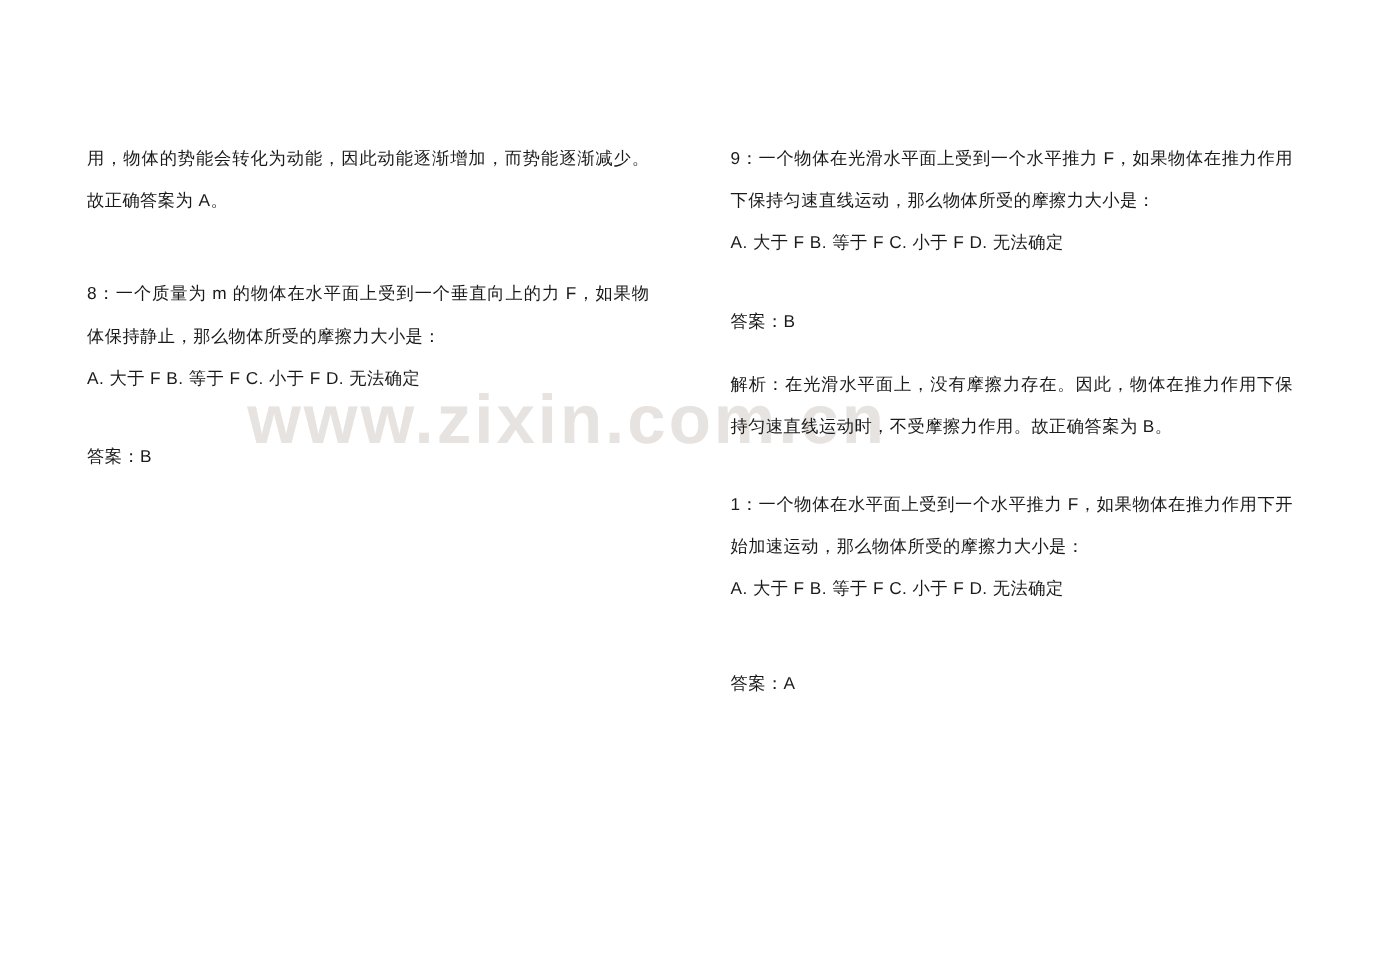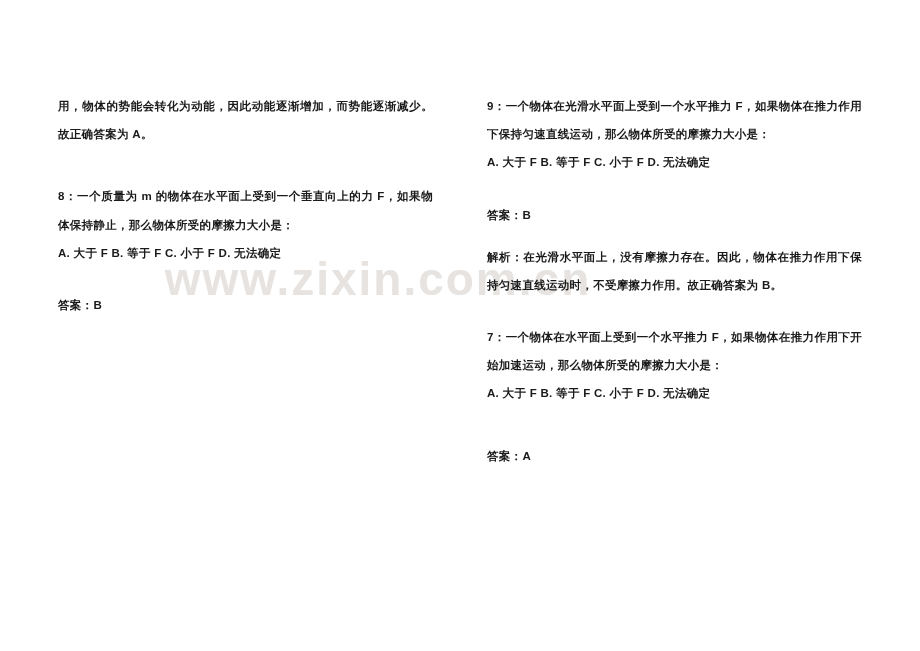--- a/index.html
+++ b/index.html
@@ -49,21 +49,20 @@
     width: 375px;
     flex: 0 0 375px;
   }
   .para {
     font-size: 11.5px;
     color: #1a1a1a;
     line-height: 2.45;
     margin: 0;
     text-align: justify;
     letter-spacing: 0.3px;
-    font-weight: bold;
   }
   .gap-sm { height: 14px; }
   .gap-md { height: 24px; }
   .gap-lg { height: 34px; }
 </style>
 </head>
 <body>
 
 <div class="page">
 
@@ -82,20 +81,20 @@
     </div>
 
     <div class="col">
       <p class="para">9：一个物体在光滑水平面上受到一个水平推力 F，如果物体在推力作用下保持匀速直线运动，那么物体所受的摩擦力大小是：</p>
       <p class="para">A. 大于 F B. 等于 F C. 小于 F D. 无法确定</p>
       <div class="gap-md"></div>
       <p class="para">答案：B</p>
       <div class="gap-sm"></div>
       <p class="para">解析：在光滑水平面上，没有摩擦力存在。因此，物体在推力作用下保持匀速直线运动时，不受摩擦力作用。故正确答案为 B。</p>
       <div class="gap-md"></div>
-      <p class="para">7：一个物体在水平面上受到一个水平推力 F，如果物体在推力作用下开始加速运动，那么物体所受的摩擦力大小是：</p>
+      <p class="para">1：一个物体在水平面上受到一个水平推力 F，如果物体在推力作用下开始加速运动，那么物体所受的摩擦力大小是：</p>
       <p class="para">A. 大于 F B. 等于 F C. 小于 F D. 无法确定</p>
       <div class="gap-lg"></div>
       <p class="para">答案：A</p>
     </div>
 
   </div>
 </div>
 
 </body></html>

